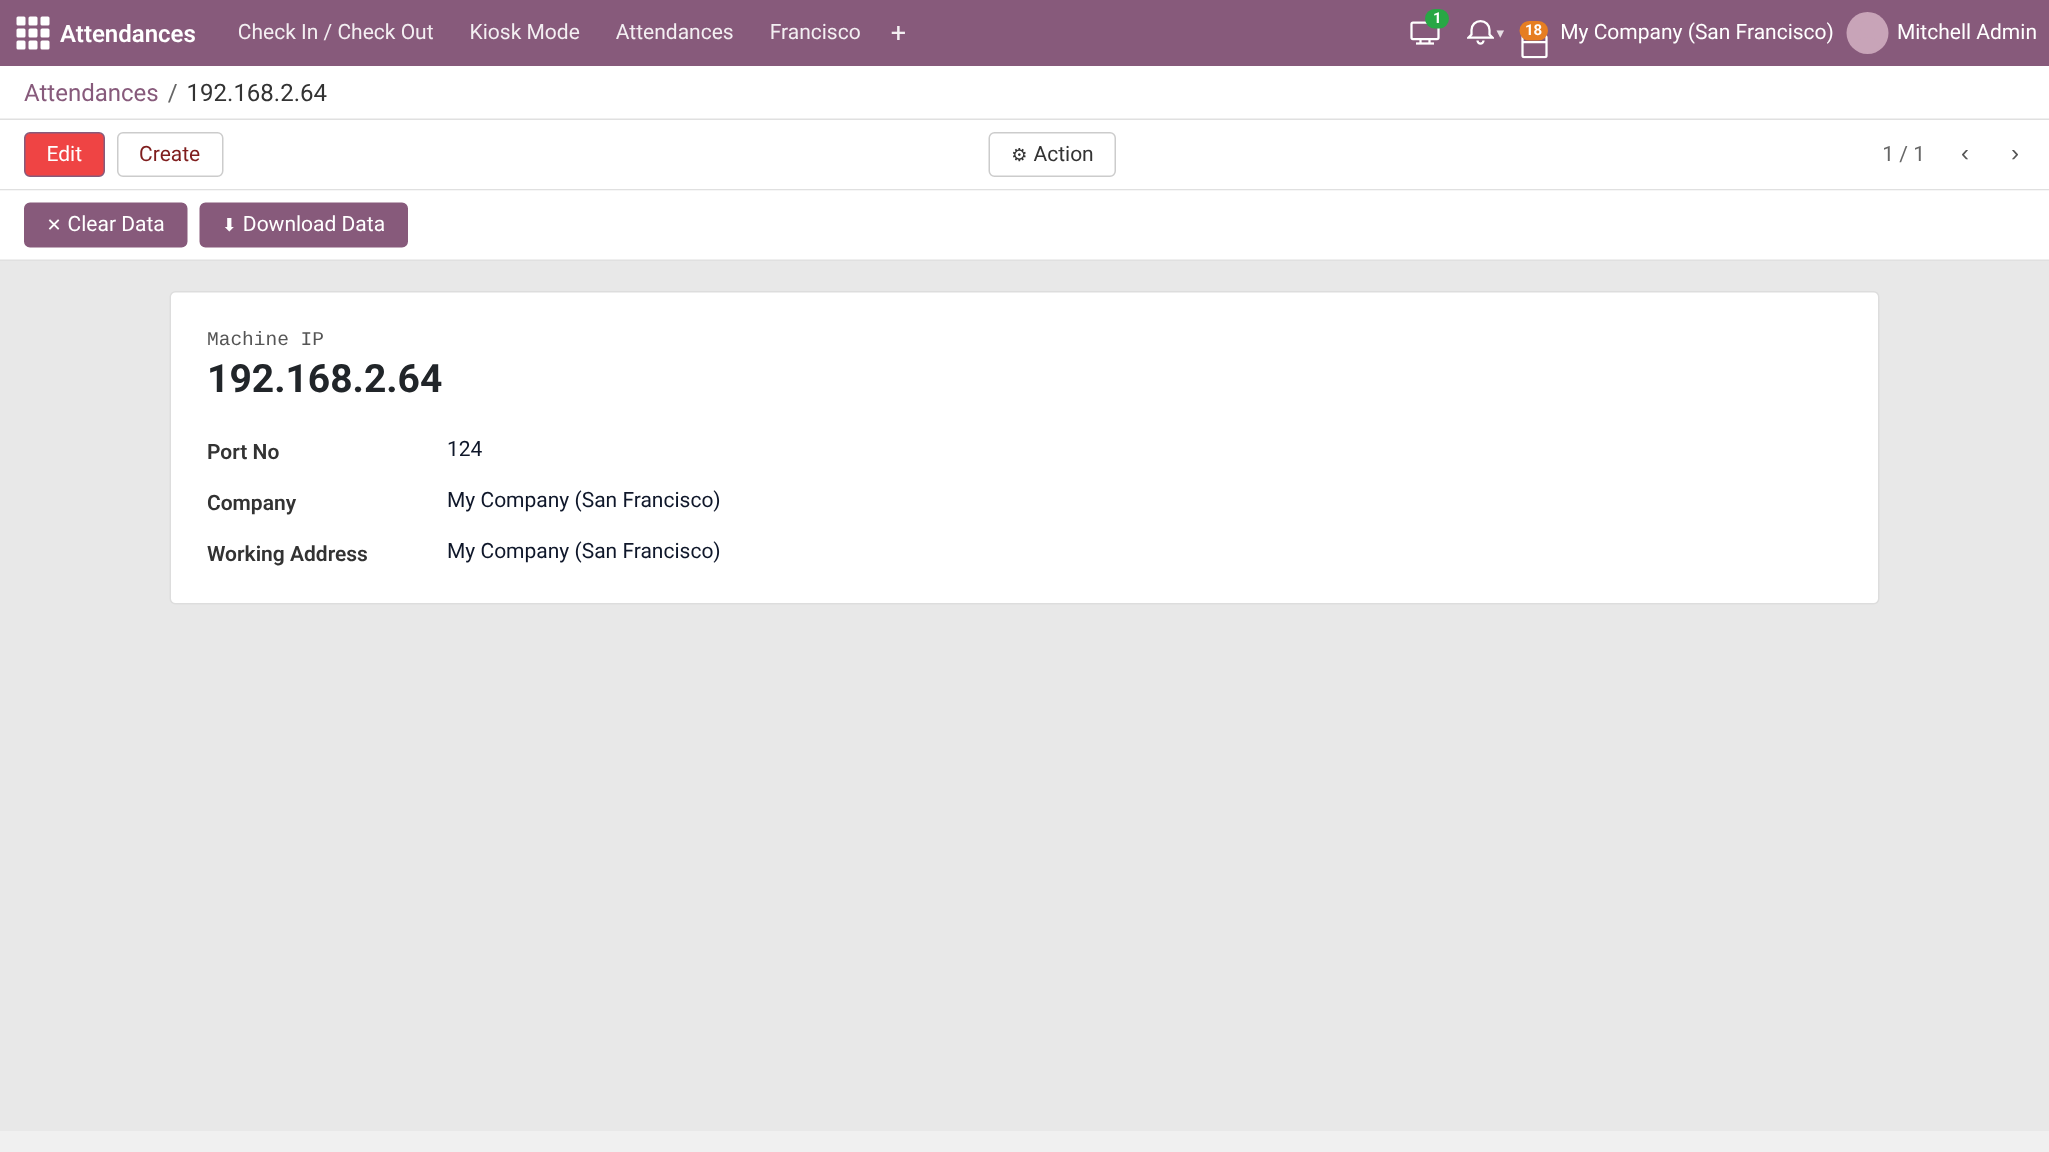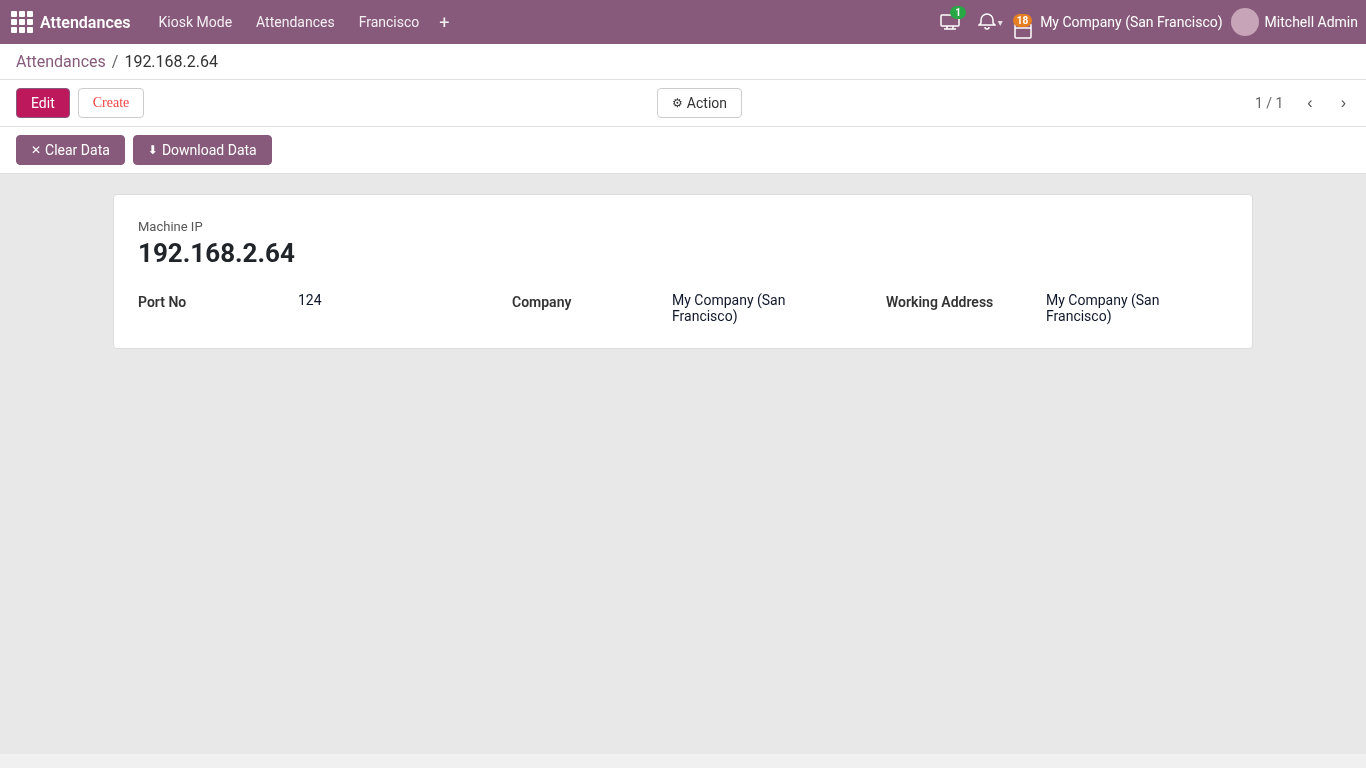--- a/index.html
+++ b/index.html
@@ -163,29 +163,28 @@
       align-items: center;
       gap: 4px;
       padding: 6px 14px;
       border-radius: 4px;
       cursor: pointer;
       font-size: 14px;
       border: 1px solid transparent;
       font-family: inherit;
     }
     .btn-primary {
-      background: #be185d;
+      background: #ef4444;
       color: white;
       border-color: #875a7b;
     }
     .btn-secondary {
       background: white;
-      color: #ef4444;
+      color: #7f1d1d;
       border-color: #ccc;
-      font-family: Liberation Serif, serif;
     }
     .btn-purple {
       background: #875a7b;
       color: white;
       border-color: #875a7b;
     }
     .btn-action {
       background: white;
       color: #333;
       border: 1px solid #ccc;
@@ -235,30 +234,31 @@
       border-radius: 4px;
       border: 1px solid #ddd;
       padding: 24px;
       max-width: 1140px;
       margin: 0 auto;
     }
     .field-label-sm {
       font-size: 13px;
       color: #555;
       margin-bottom: 4px;
+      font-family: Liberation Mono, monospace;
     }
     .machine-ip-value {
       font-size: 26px;
       font-weight: bold;
       color: #212529;
       margin-bottom: 24px;
     }
     .form-grid {
       display: grid;
-      grid-template-columns: 1fr 1fr 1fr;
+      grid-template-columns: 1fr;
       gap: 16px 32px;
     }
     .form-field {
       display: flex;
       align-items: flex-start;
       gap: 0;
     }
     .form-field-label {
       font-weight: 600;
       color: #333;
@@ -282,20 +282,23 @@
       <div class="apps-grid-dot"></div>
         <div class="apps-grid-dot"></div>
         <div class="apps-grid-dot"></div>
       <div class="apps-grid-dot"></div>
         <div class="apps-grid-dot"></div>
         <div class="apps-grid-dot"></div>
     </div>
   </div>
   <span class="navbar-brand">Attendances</span>
   <nav class="navbar-nav">
+    <div class="navbar-nav-item">
+      <span>Check In / Check Out</span>
+    </div>
     <div class="navbar-nav-item">
       <span>Kiosk Mode</span>
     </div>
     <div class="navbar-nav-item">
       <span>Attendances</span>
     </div>
     <div class="navbar-nav-item">
       <span>Francisco</span>
     </div>
     <div class="navbar-plus">

